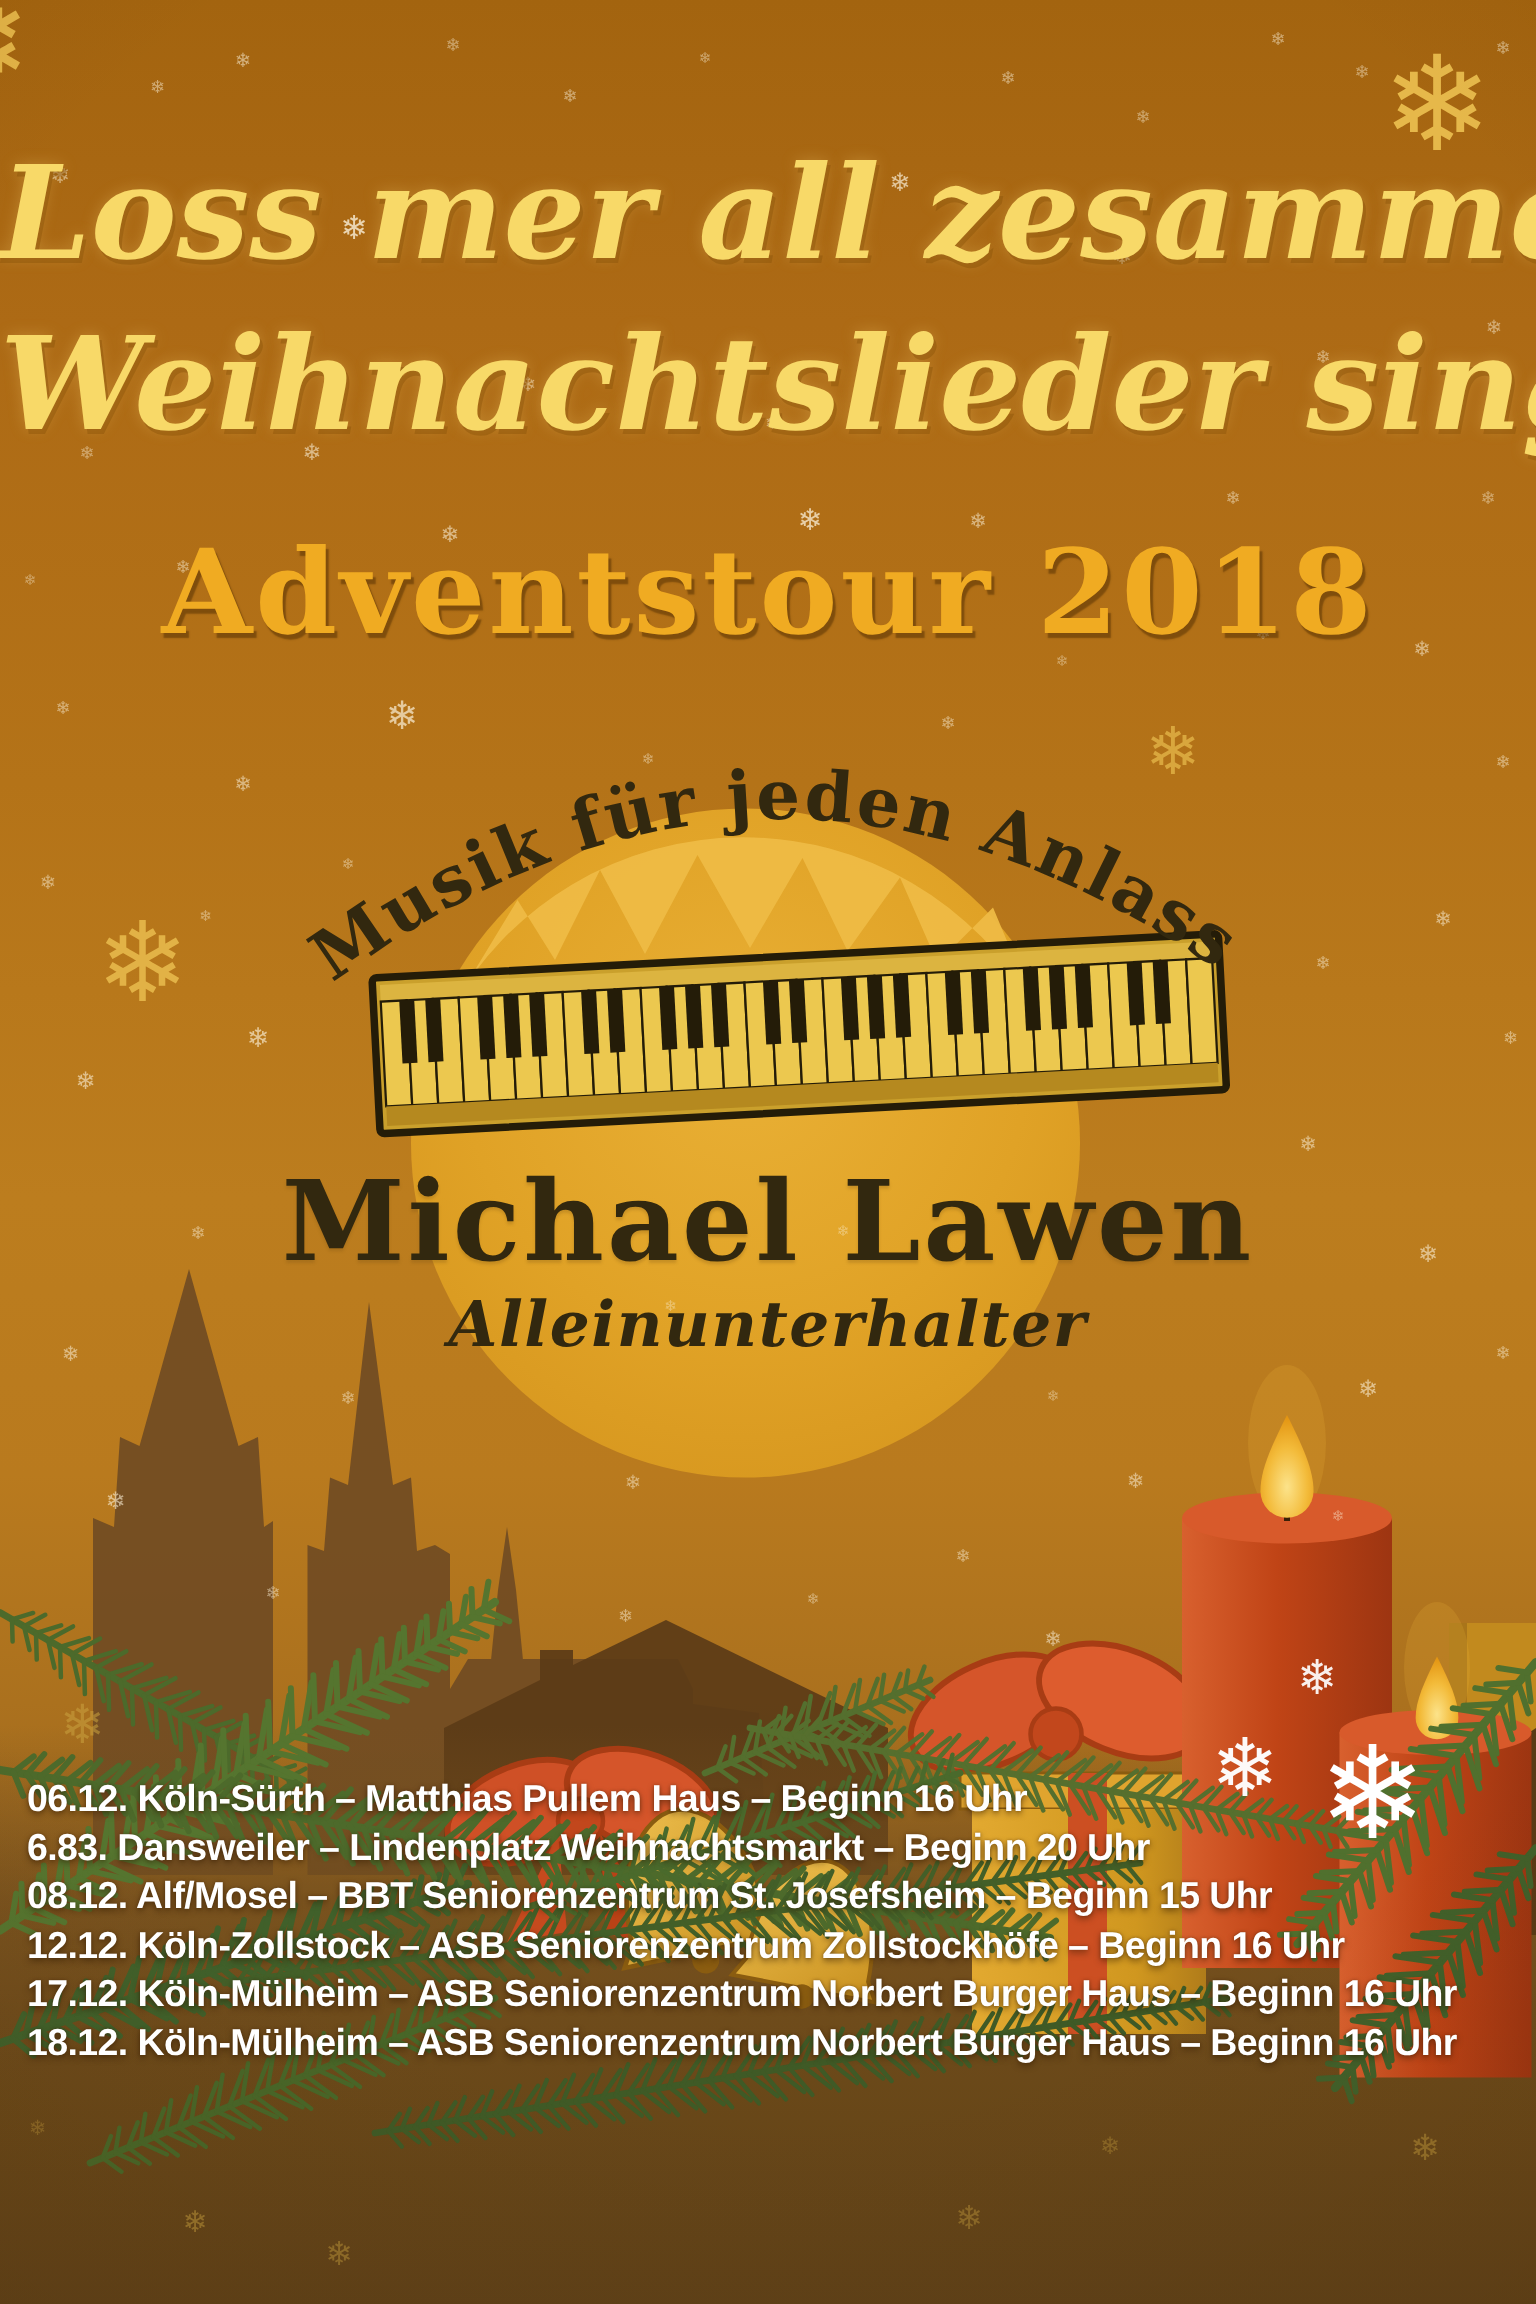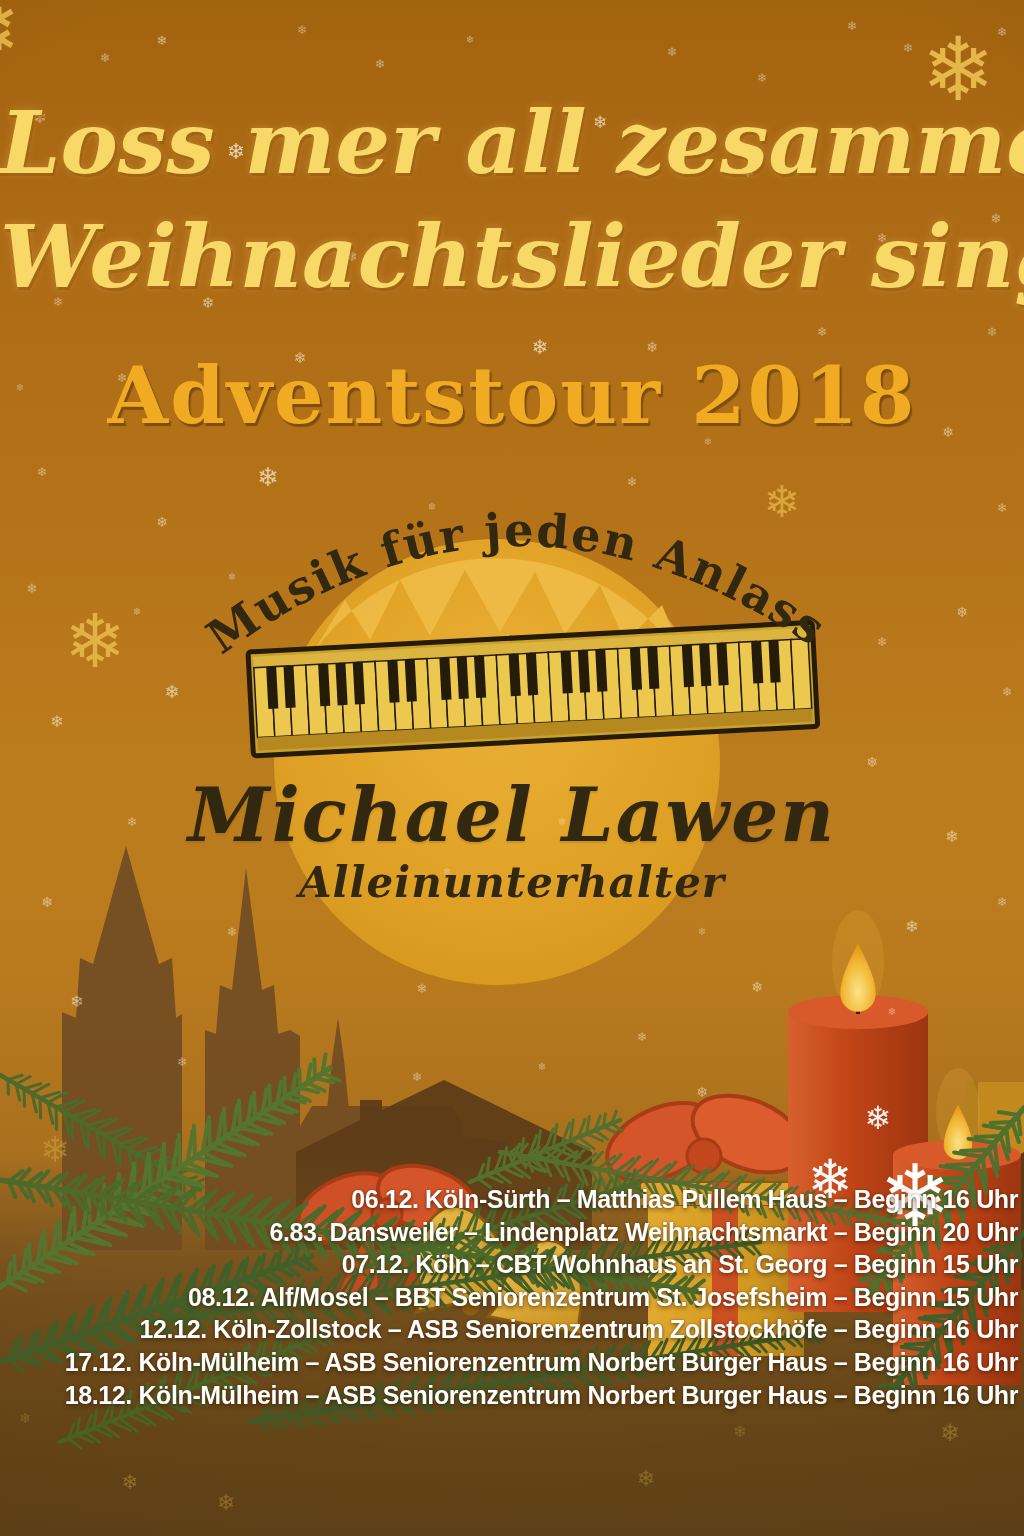--- a/index.html
+++ b/index.html
@@ -18,30 +18,30 @@
     text-shadow:2px 3px 0 rgba(140,84,8,.45),0 0 10px rgba(255,225,130,.25);
   }
   .t1{top:92px;}
   .t2{top:206px;}
   .sub{
     top:350px;font-family:"DejaVu Serif",serif;font-weight:bold;font-size:78px;
     letter-spacing:2px;color:#f0ab22;
     text-shadow:2px 3px 1px rgba(86,50,4,.55);
   }
   .artist{
-    top:772px;font-family:"DejaVu Serif",serif;font-style:italic;font-weight:bold;
+    top:772px;font-family:"DejaVu Serif",serif;font-weight:bold;
     font-size:74px;color:#32280f;letter-spacing:2px;
     text-shadow:0 2px 2px rgba(120,80,20,.25);
   }
   .role{
     top:858px;font-family:"DejaVu Serif",serif;font-style:italic;font-weight:bold;
     font-size:42px;color:#32280f;letter-spacing:1px;
   }
   .dates{
-    position:absolute;left:18px;top:1183px;width:1000px;text-align:right;
+    position:absolute;left:18px;top:1183px;width:1000px;text-align:left;
   }
   .date-row{
     font-family:"Liberation Sans",sans-serif;font-weight:bold;font-size:25px;
     letter-spacing:-.4px;line-height:32.6px;color:#ffffff;white-space:nowrap;
     text-shadow:0 2px 4px rgba(50,25,0,.55),0 0 2px rgba(60,30,0,.4);
   }
   .vignette{
     position:absolute;inset:0;pointer-events:none;
     background:radial-gradient(120% 90% at 50% 42%,rgba(0,0,0,0) 55%,rgba(70,35,0,.14) 82%,rgba(55,28,0,.28) 100%);
   }
@@ -1304,19 +1304,18 @@
 
   <div class="txt t1">Loss mer all zesamme</div>
   <div class="txt t2">Weihnachtslieder singe</div>
   <div class="txt sub">Adventstour 2018</div>
   <div class="txt artist">Michael Lawen</div>
   <div class="txt role">Alleinunterhalter</div>
 
   <div class="dates">
     <div class="date-row">06.12. Köln-Sürth – Matthias Pullem Haus – Beginn 16 Uhr</div>
     <div class="date-row">6.83. Dansweiler – Lindenplatz Weihnachtsmarkt – Beginn 20 Uhr</div>
-    <div class="date-row">07.12. Köln – CBT Wohnhaus an St. Georg – Beginn 15 Uhr</div>
     <div class="date-row">08.12. Alf/Mosel – BBT Seniorenzentrum St. Josefsheim – Beginn 15 Uhr</div>
     <div class="date-row">12.12. Köln-Zollstock – ASB Seniorenzentrum Zollstockhöfe – Beginn 16 Uhr</div>
     <div class="date-row">17.12. Köln-Mülheim – ASB Seniorenzentrum Norbert Burger Haus – Beginn 16 Uhr</div>
     <div class="date-row">18.12. Köln-Mülheim – ASB Seniorenzentrum Norbert Burger Haus – Beginn 16 Uhr</div>
   </div>
 </div>
 
 </body></html>

